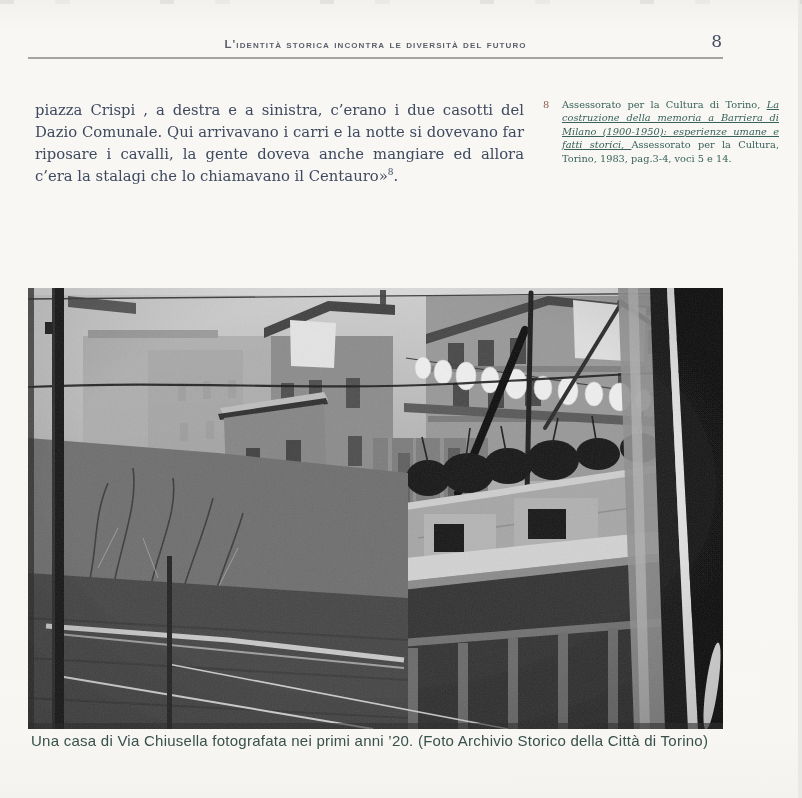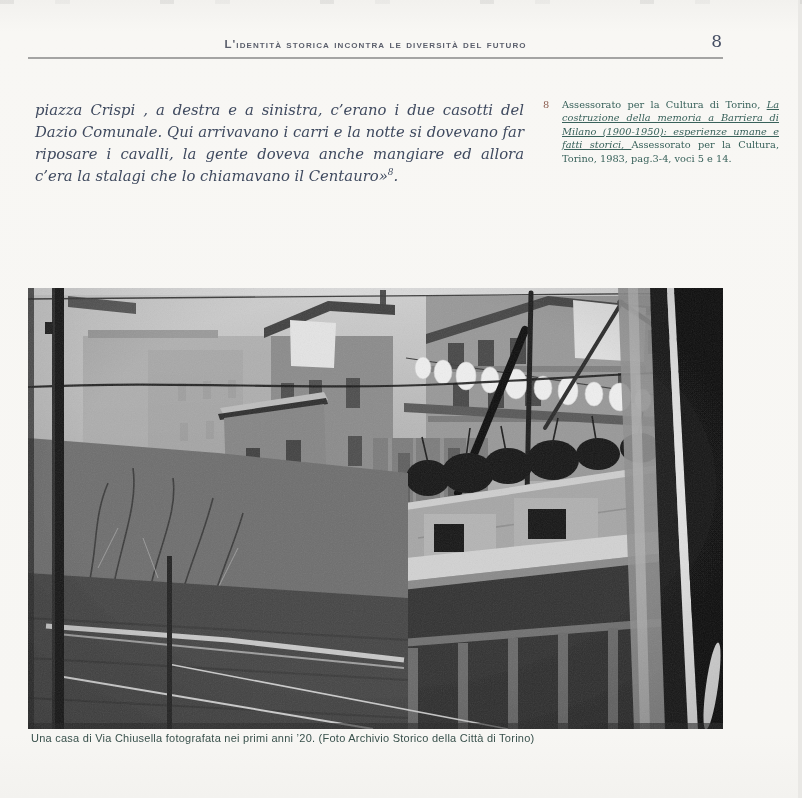--- a/index.html
+++ b/index.html
@@ -35,41 +35,41 @@
     letter-spacing:1px;
   }
   .head-rule{
     position:absolute;left:28px;top:57px;width:695px;height:2px;
     background:var(--rule,#8f8f8f);opacity:.8;
   }
   .body-text{
     position:absolute;left:35px;top:99px;width:489px;
     font-size:14.8px;line-height:22px;
     color:var(--body-text,#3f4a5f);
-    text-align:justify;margin:0;font-style:italic;
+    text-align:justify;margin:0;
   }
   .body-text sup{font-size:9px;line-height:0;}
   .footnote{
     position:absolute;left:543px;top:98px;width:236px;
     display:flex;
     font-size:9.8px;line-height:13.4px;
     color:var(--footnote-text,#38615a);
   }
   .footnote .fn-num{
     flex:0 0 19px;
     color:var(--footnote-marker,#8a5a4c);
   }
   .footnote .fn-body{flex:1;text-align:justify;}
   .footnote .fn-body em{font-style:italic;text-decoration:underline;}
   figure.photo-figure{position:absolute;left:28px;top:288px;margin:0;width:695px;}
   figure.photo-figure svg{display:block;}
   figcaption{
     position:absolute;left:3px;top:444px;width:740px;white-space:nowrap;
     font-family:"Liberation Sans","DejaVu Sans",sans-serif;
-    font-size:11px;letter-spacing:.25px;
+    font-size:15px;letter-spacing:.25px;
     color:var(--caption-text,#39514c);
   }
 </style>
 </head>
 <body>
 
 <div class="page">
   <div class="scan-edge"></div>
 
   <div class="running-head">L'identità storica incontra le diversità del futuro</div>

